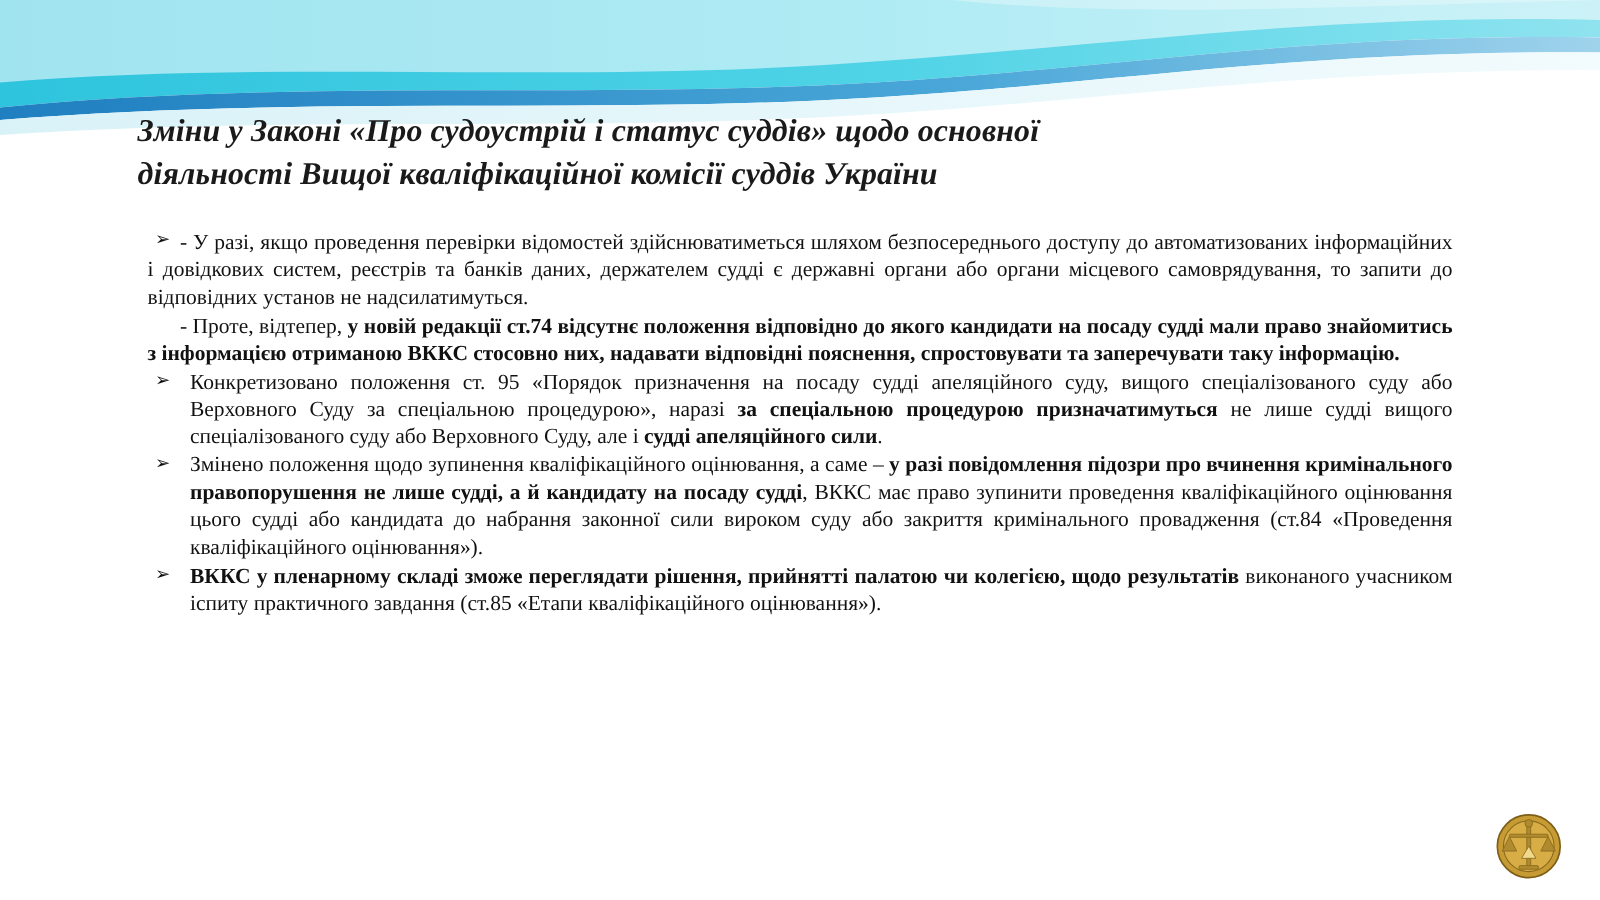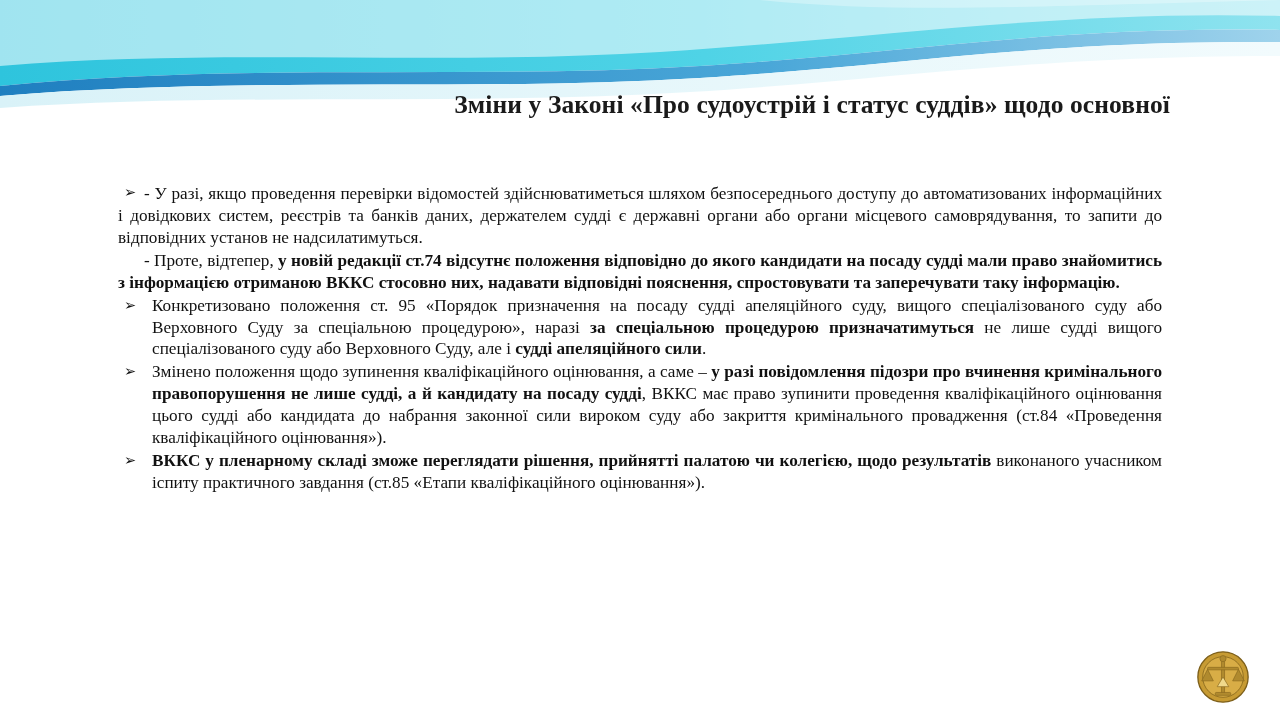--- a/index.html
+++ b/index.html
@@ -30,21 +30,22 @@
     width: 1280px;
     height: 110px;
     pointer-events: none;
   }
 
   .title-block {
     position: absolute;
     top: 88px;
     left: 110px;
     width: 1060px;
-    text-align: right;
+    text-align: left;
+    font-style: italic;
   }
   .title-line {
     font-family: "Liberation Serif", serif;
     font-size: 25.5px;
     font-weight: bold;
     color: #1a1a1a;
     line-height: 1.32;
     letter-spacing: 0.1px;
   }
 
@@ -118,20 +119,21 @@
     </defs>
     <path d="M0,0 L1280,0 L1280,30 C1050,26 900,54 700,66 C470,80 240,62 0,86 Z" fill="url(#gcyan)"></path>
     <path d="M0,0 L1280,0 L1280,16 C1060,10 880,38 660,52 C430,66 220,48 0,66 Z" fill="#ffffff" opacity="0.55"></path>
     <path d="M0,86 C240,62 470,80 700,66 C900,54 1050,26 1280,30 L1280,42 C1040,40 900,66 700,78 C470,92 240,76 0,96 Z" fill="url(#gblue)"></path>
     <path d="M0,96 C240,76 470,92 700,78 C900,66 1040,40 1280,42 L1280,56 C1030,56 890,80 690,92 C460,106 230,92 0,108 Z" fill="url(#glight)"></path>
     <path d="M760,0 C900,14 1040,6 1280,0 L1280,0 Z" fill="#ffffff" opacity="0.3"></path>
   </svg>
 
   <div class="title-block">
     <div class="title-line">Зміни у Законі «Про судоустрій і статус суддів» щодо основної</div>
+    <div class="title-line">діяльності Вищої кваліфікаційної комісії суддів України</div>
   </div>
 
   <div class="body-block">
 
     <div class="para bullet">
       <span class="marker">➢</span>
     </div>
 
     <div class="para sub">- У разі, якщо проведення перевірки відомостей здійснюватиметься шляхом безпосереднього доступу до автоматизованих інформаційних і довідкових систем, реєстрів та банків даних, держателем судді є державні органи або органи місцевого самоврядування, то запити до відповідних установ не надсилатимуться.</div>
 

